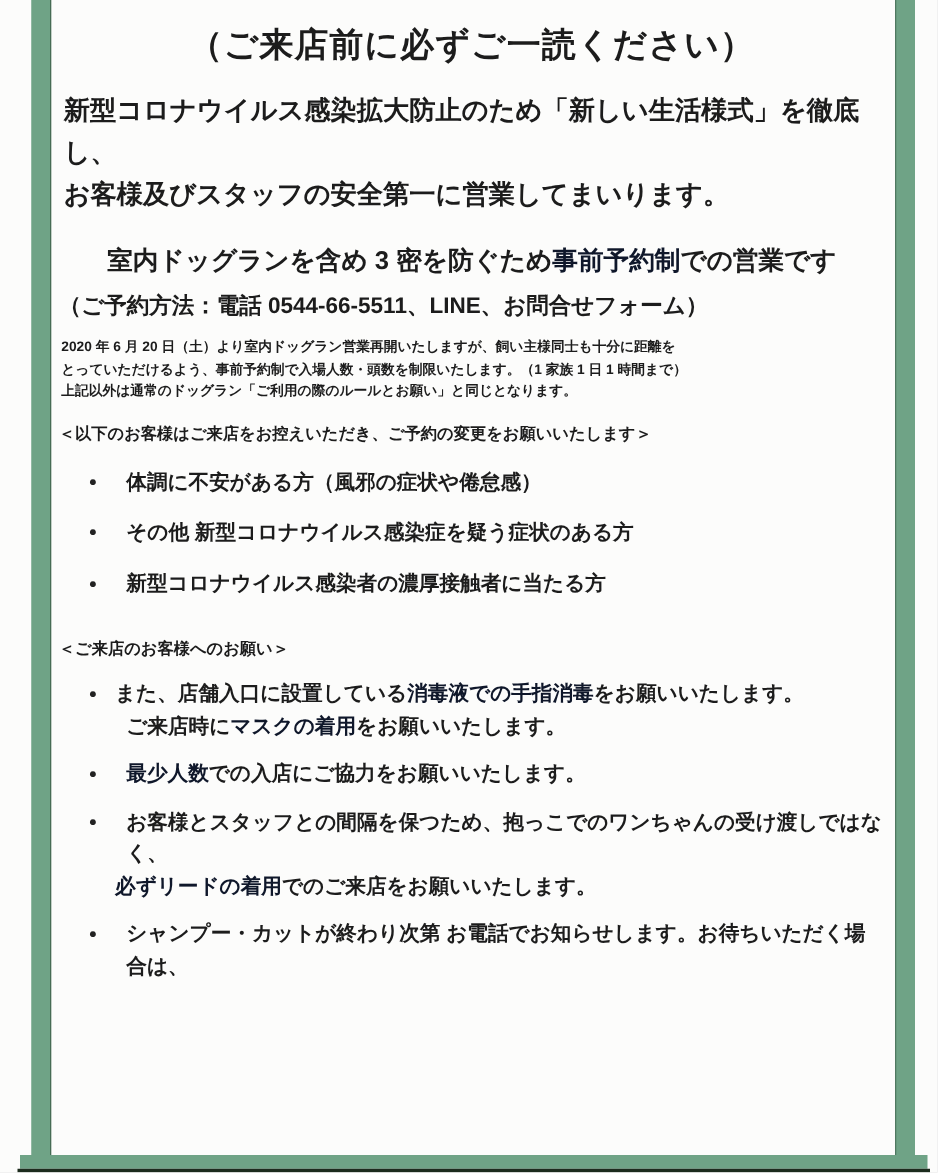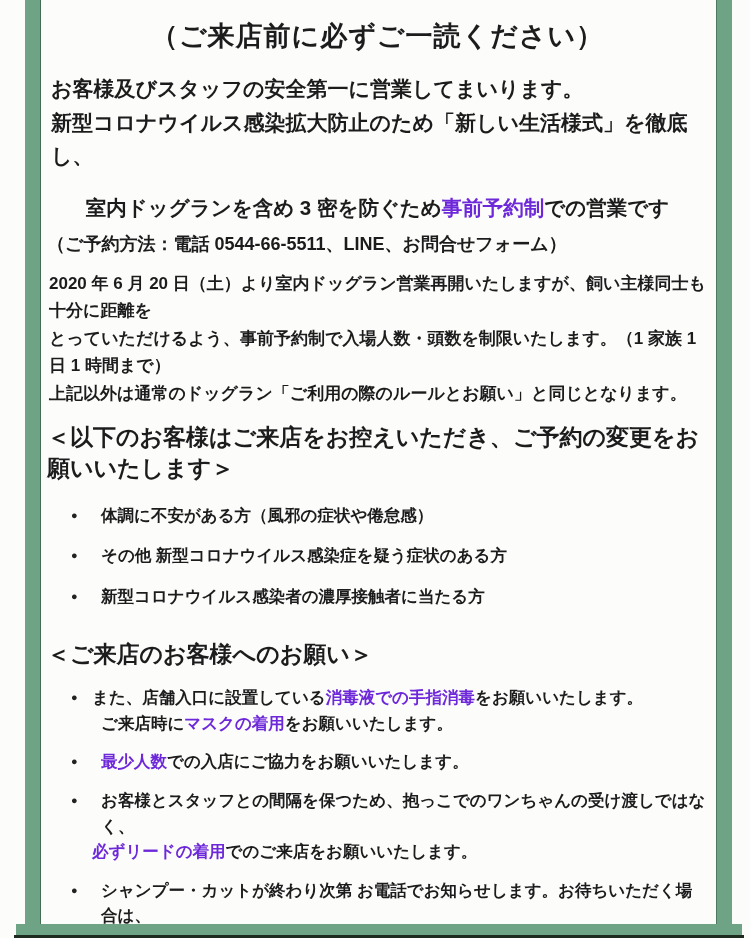--- a/index.html
+++ b/index.html
@@ -19,52 +19,52 @@
     background:#1c2b1d;z-index:6;}
   
   .content{position:absolute;left:41px;right:34px;top:0;bottom:14px;
     padding:14px 8px 0 6px;background:transparent;}
   .title{margin:4px 0 0;text-align:center;font-size:27px;font-weight:bold;
     letter-spacing:1px;}
   .intro{margin-top:18px;font-size:21px;font-weight:bold;line-height:1.6;
     padding-left:4px;}
   .resv{margin-top:21px;text-align:center;font-size:20.5px;font-weight:bold;}
   .methods{margin-top:10px;font-size:18px;font-weight:bold;}
-  .note{margin-top:14px;font-size:17px;font-weight:600;line-height:1.62;
+  .note{margin-top:14px;font-size:11px;font-weight:600;line-height:1.62;
     padding-left:2px;}
-  .sec-h{margin:0;font-size:23px;font-weight:bold;line-height:1.35;}
+  .sec-h{margin:0;font-size:13px;font-weight:bold;line-height:1.35;}
   .sec-h.refrain{margin-top:15px;}
   .sec-h.requests{margin-top:30px;}
   ul.blist{list-style:none;margin:18px 0 0;padding:0;}
   ul.blist li{display:flex;align-items:flex-start;margin-bottom:15px;
     font-size:16.5px;font-weight:bold;line-height:1.55;}
   ul.blist.req{margin-top:15px;}
   ul.blist.req li{margin-bottom:13px;}
   .blt{flex:0 0 auto;width:16px;margin-left:24px;margin-right:14px;
     font-size:11px;line-height:25px;color:#222;}
   .li-txt{flex:1 1 auto;}
   .li-txt .cont{margin-left:-9px;}
-  .red{color:#6d28d9;}
+  .red{color:#0f172a;}
 </style>
 </head>
 <body>
 
 <div class="page">
   <div class="frame-left"></div>
   <div class="frame-right"></div>
   <div class="frame-bottom"></div>
   <div class="frame-bottom-edge"></div>
 
   <div class="content">
 
     <h1 class="title">（ご来店前に必ずご一読ください）</h1>
 
     <div class="intro">
+        <div>新型コロナウイルス感染拡大防止のため「新しい生活様式」を徹底し、</div>
         <div>お客様及びスタッフの安全第一に営業してまいります。</div>
-        <div>新型コロナウイルス感染拡大防止のため「新しい生活様式」を徹底し、</div>
       </div>
 
     <div class="resv"><span>室内ドッグランを含め 3 密を防ぐため</span><span class="red">事前予約制</span><span>での営業です</span></div>
 
     <div class="methods">（ご予約方法：電話 0544-66-5511、LINE、お問合せフォーム）</div>
 
     <div class="note">
         <div>2020 年 6 月 20 日（土）より室内ドッグラン営業再開いたしますが、飼い主様同士も十分に距離を</div>
         <div>とっていただけるよう、事前予約制で入場人数・頭数を制限いたします。（1 家族 1 日 1 時間まで）</div>
         <div>上記以外は通常のドッグラン「ご利用の際のルールとお願い」と同じとなります。</div>

